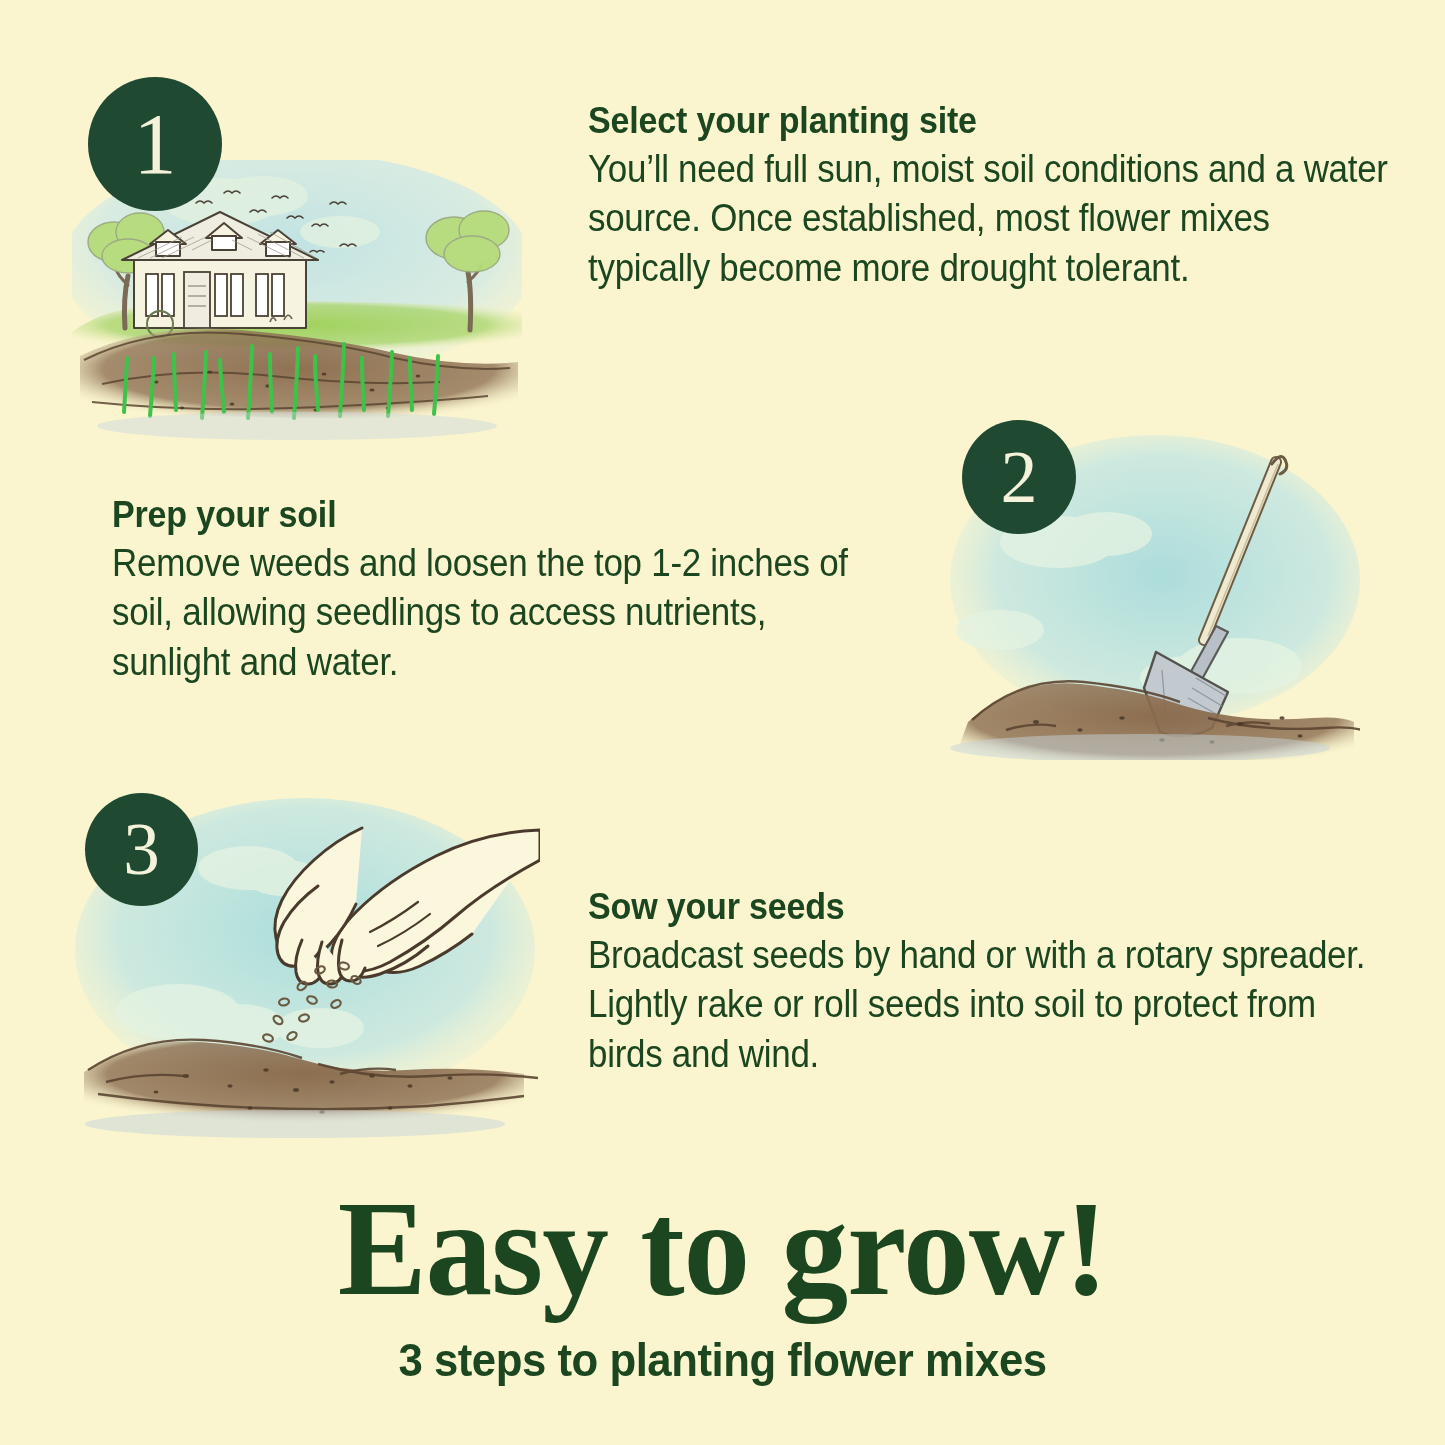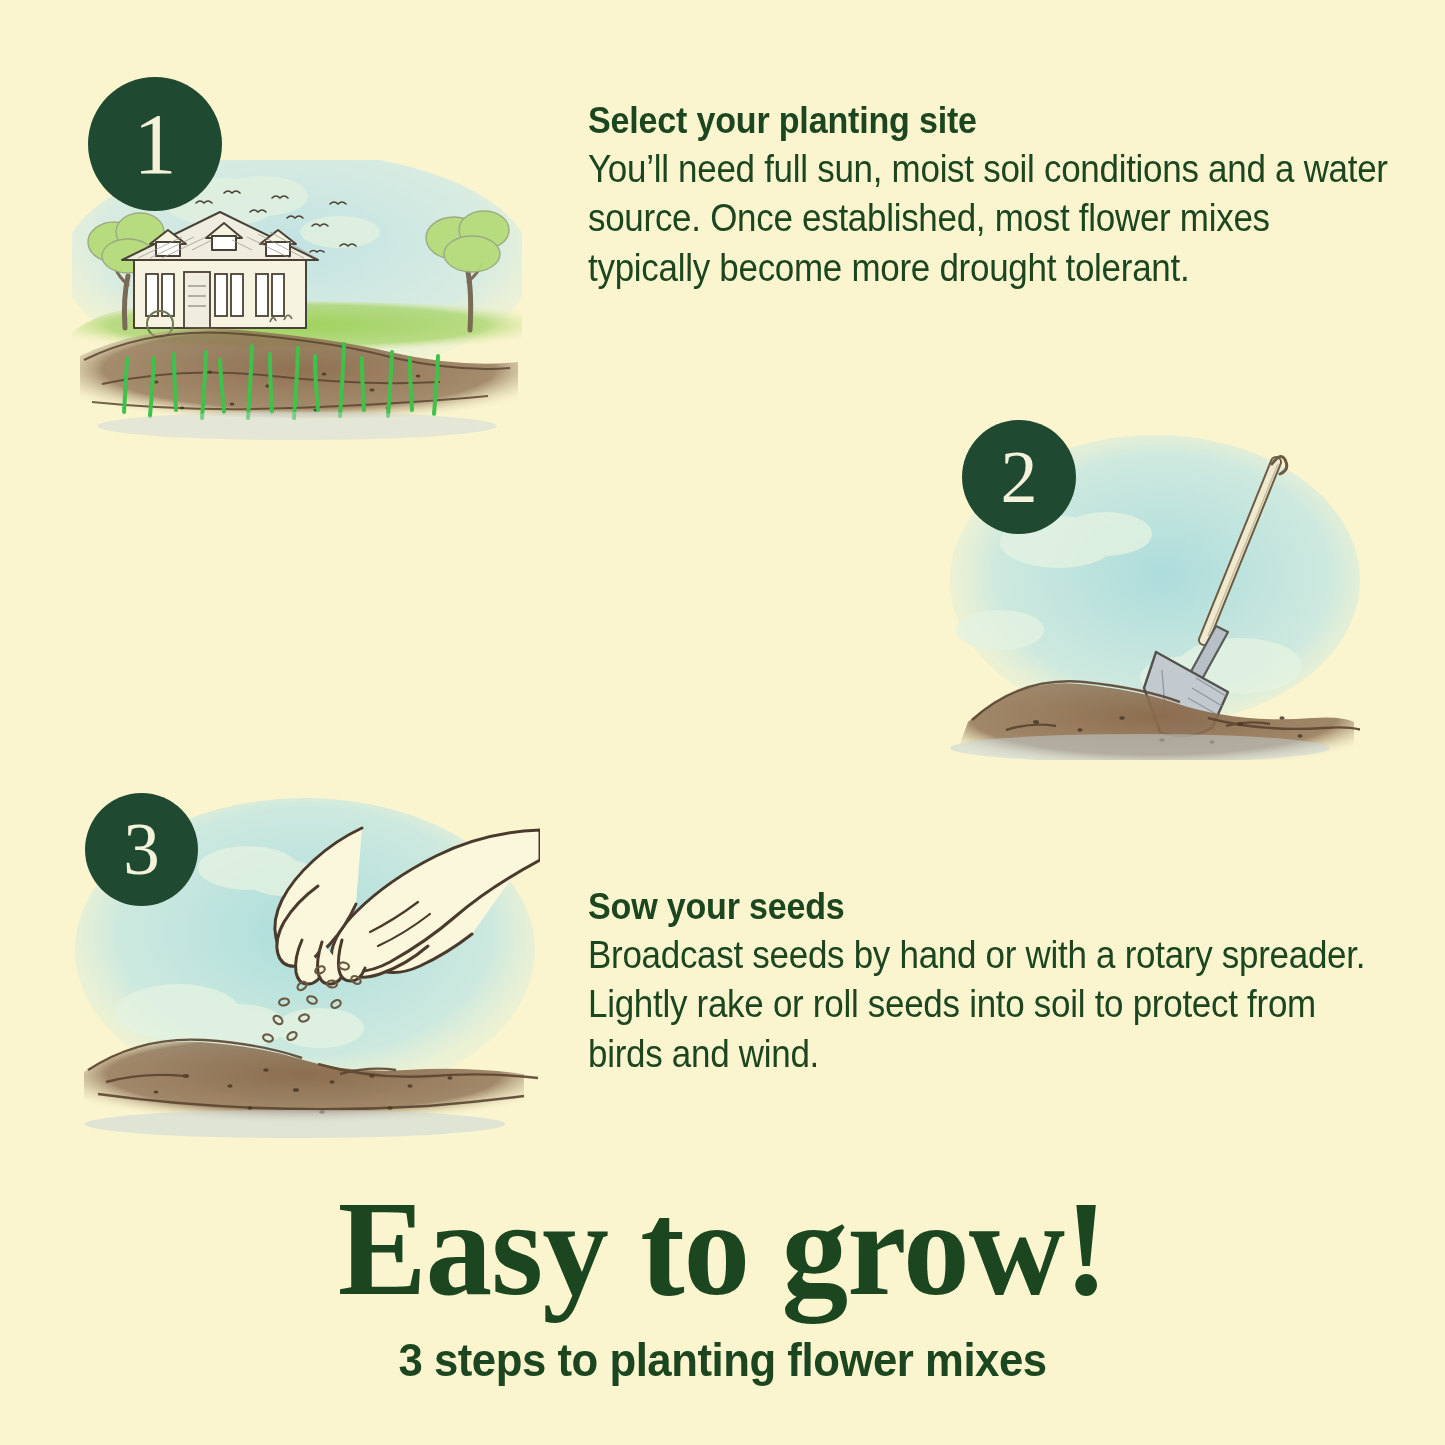--- a/index.html
+++ b/index.html
@@ -398,20 +398,24 @@
   </div>
   <div class="badge" id="badge3">
     <span>3</span>
   </div>
 
   <div class="block" id="block1">
     <p class="title">Select your planting site</p>
     <p class="body">You’ll need full sun, moist soil conditions and a water source. Once established, most flower mixes typically become more drought tolerant.</p>
   </div>
 
+  <div class="block" id="block2">
+    <p class="title">Prep your soil</p>
+    <p class="body">Remove weeds and loosen the top 1-2 inches of soil, allowing seedlings to access nutrients, sunlight and water.</p>
+  </div>
 
   <div class="block" id="block3">
     <p class="title">Sow your seeds</p>
     <p class="body">Broadcast seeds by hand or with a rotary spreader. Lightly rake or roll seeds into soil to protect from birds and wind.</p>
   </div>
 
   <div class="footer">
     <p class="headline">Easy to grow!</p>
     <p class="sub">3 steps to planting flower mixes</p>
   </div>

